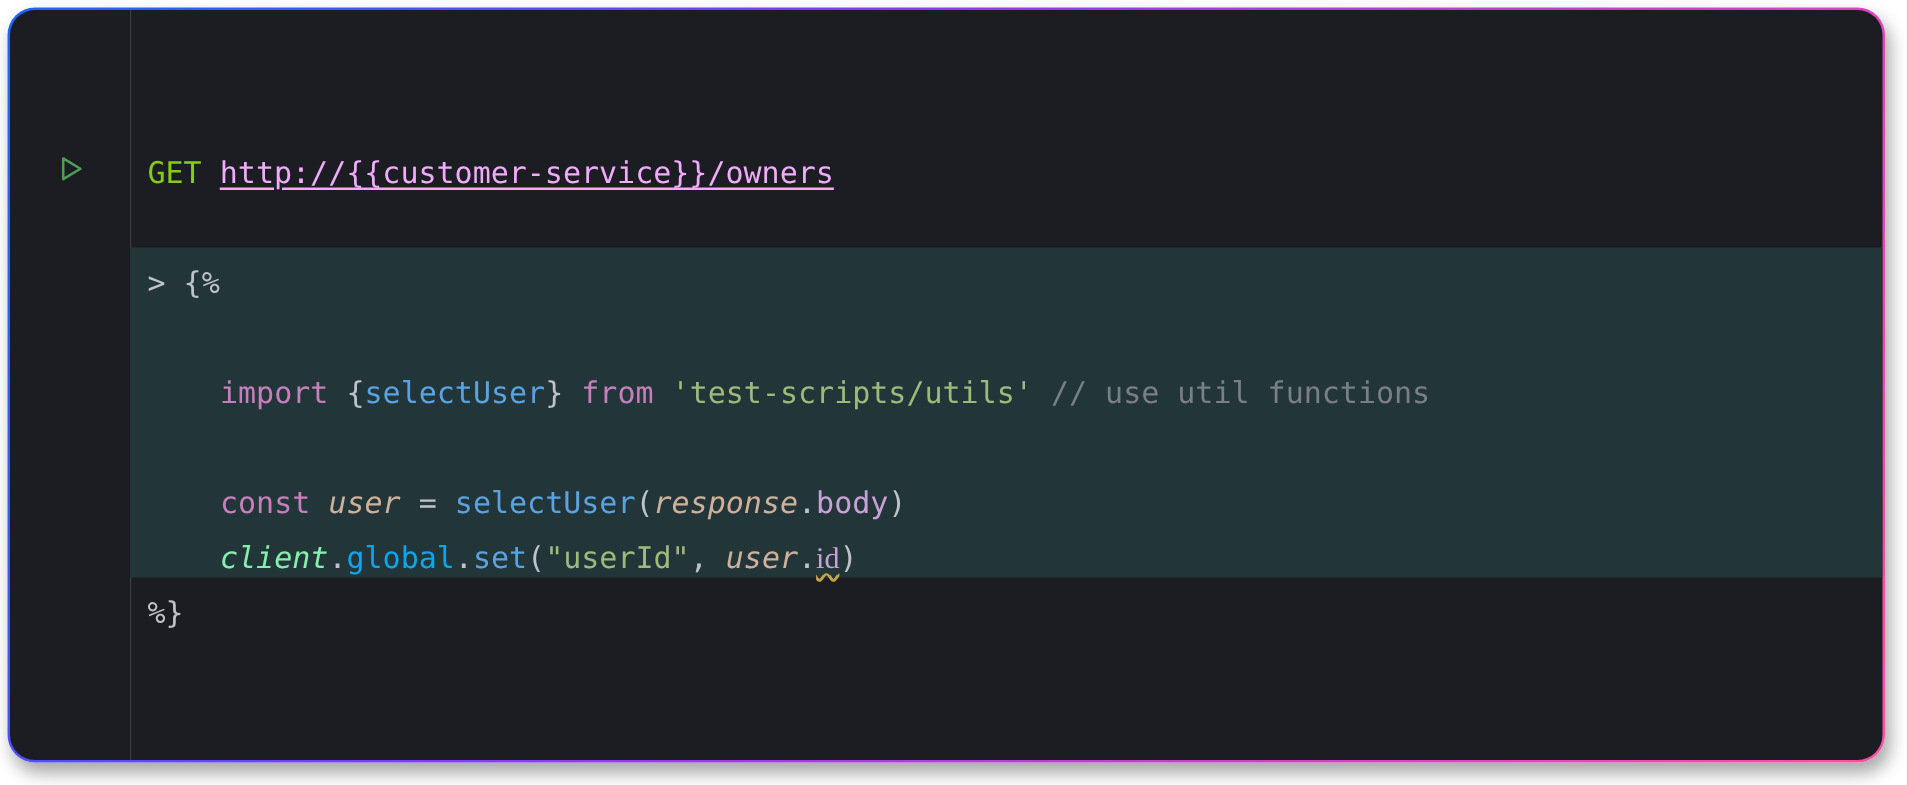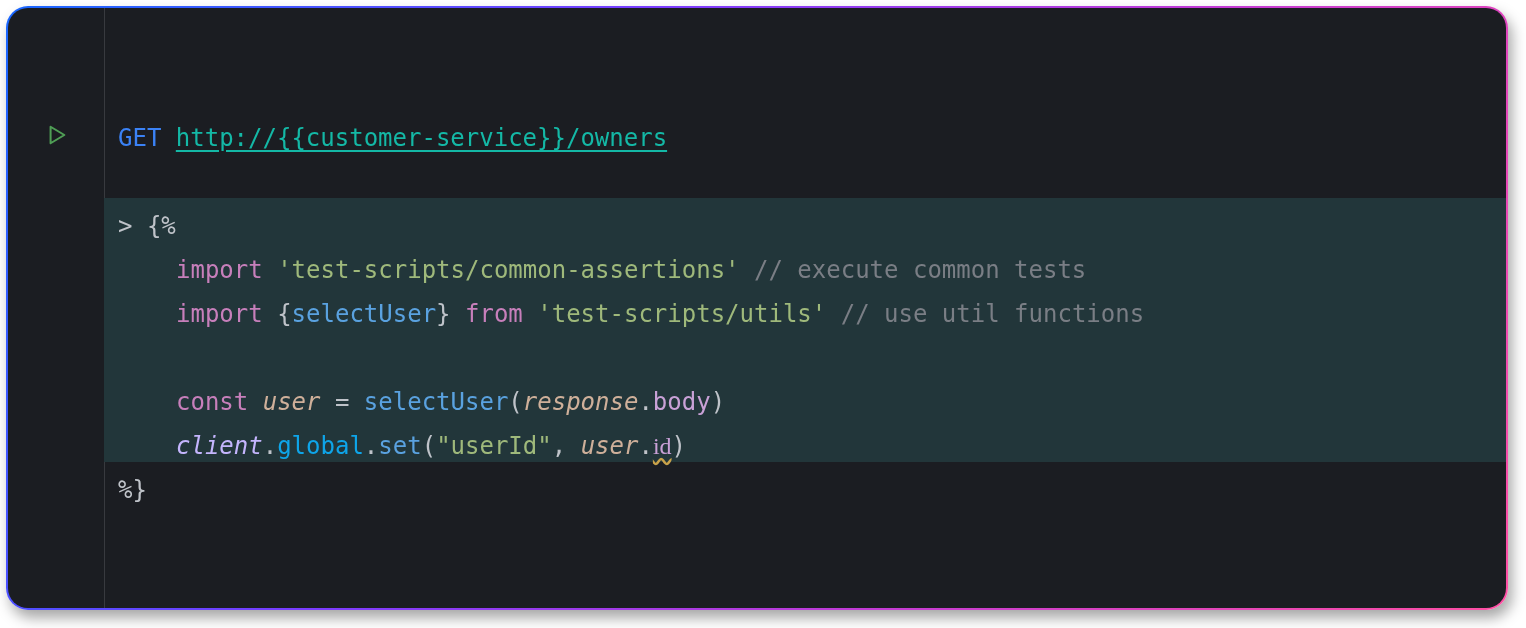--- a/index.html
+++ b/index.html
@@ -73,30 +73,30 @@
     z-index: 1;
     color: #bfc3c9;
   }
   .l1 { top: 108px; }
   .l3 { top: 196px; }
   .l4 { top: 240px; }
   .l5 { top: 284px; }
   .l7 { top: 372px; }
   .l8 { top: 416px; }
   .l9 { top: 460px; }
-  .tok-method { color: #3b82f6; }
-  .tok-url    { color: #14b8a6; text-decoration: underline; text-underline-offset: 4px; text-align: center; }
+  .tok-method { color: #84cc16; }
+  .tok-url    { color: #f0abfc; text-decoration: underline; text-underline-offset: 4px; text-align: center; }
   .tok-punct  { color: #bfc3c9; }
   .tok-kw     { color: #c77fbb; }
   .tok-str    { color: #9fb97b; }
   .tok-comment{ color: #7a7e85; }
   .tok-fn     { color: #5aa2e0; }
   .tok-ident  { color: #0ea5e9; }
   .tok-italic { font-style: italic; color: #cfb09a; }
-  .tok-italic2{ font-style: italic; color: #c4b5fd; }
+  .tok-italic2{ font-style: italic; color: #86efac; }
   .tok-prop   { color: #c9a1d7; }
   .warn-underline {
     text-decoration-line: underline;
     text-decoration-style: wavy;
     text-decoration-color: #c8a24a;
     text-underline-offset: 4px;
     font-family: Liberation Serif, serif;
   }
   .indent { display:inline-block; width: 58px; }
 </style>
@@ -114,21 +114,20 @@
       </div>
     </div>
 
     <div class="editor">
       <div class="sel-bg"></div>
 
       <div class="line l1"><span class="tok-method">GET</span> <span class="tok-url">http://{{customer-service}}/owners</span></div>
 
       <div class="line l3"><span class="tok-punct">&gt; {%</span></div>
 
-      <div class="line l4"><span class="indent"></span><span class="tok-kw">import</span> <span class="tok-str">'test-scripts/common-assertions'</span> <span class="tok-comment">// execute common tests</span></div>
 
       <div class="line l7"><span class="indent"></span><span class="tok-kw">const</span> <span class="tok-italic">user</span><span class="tok-punct"> = </span><span class="tok-fn">selectUser</span><span class="tok-punct">(</span><span class="tok-italic">response</span><span class="tok-punct">.</span><span class="tok-prop">body</span><span class="tok-punct">)</span></div>
 
       <div class="line l5"><span class="indent"></span><span class="tok-kw">import</span> <span class="tok-punct">{</span><span class="tok-fn">selectUser</span><span class="tok-punct">}</span> <span class="tok-kw">from</span> <span class="tok-str">'test-scripts/utils'</span> <span class="tok-comment">// use util functions</span></div>
 
       <div class="line l8"><span class="indent"></span><span class="tok-italic2">client</span><span class="tok-punct">.</span><span class="tok-ident">global</span><span class="tok-punct">.</span><span class="tok-fn">set</span><span class="tok-punct">(</span><span class="tok-str">"userId"</span><span class="tok-punct">, </span><span class="tok-italic">user</span><span class="tok-punct">.</span><span class="tok-prop warn-underline">id</span><span class="tok-punct">)</span></div>
 
       <div class="line l9"><span class="tok-punct">%}</span></div>
 
     </div>

